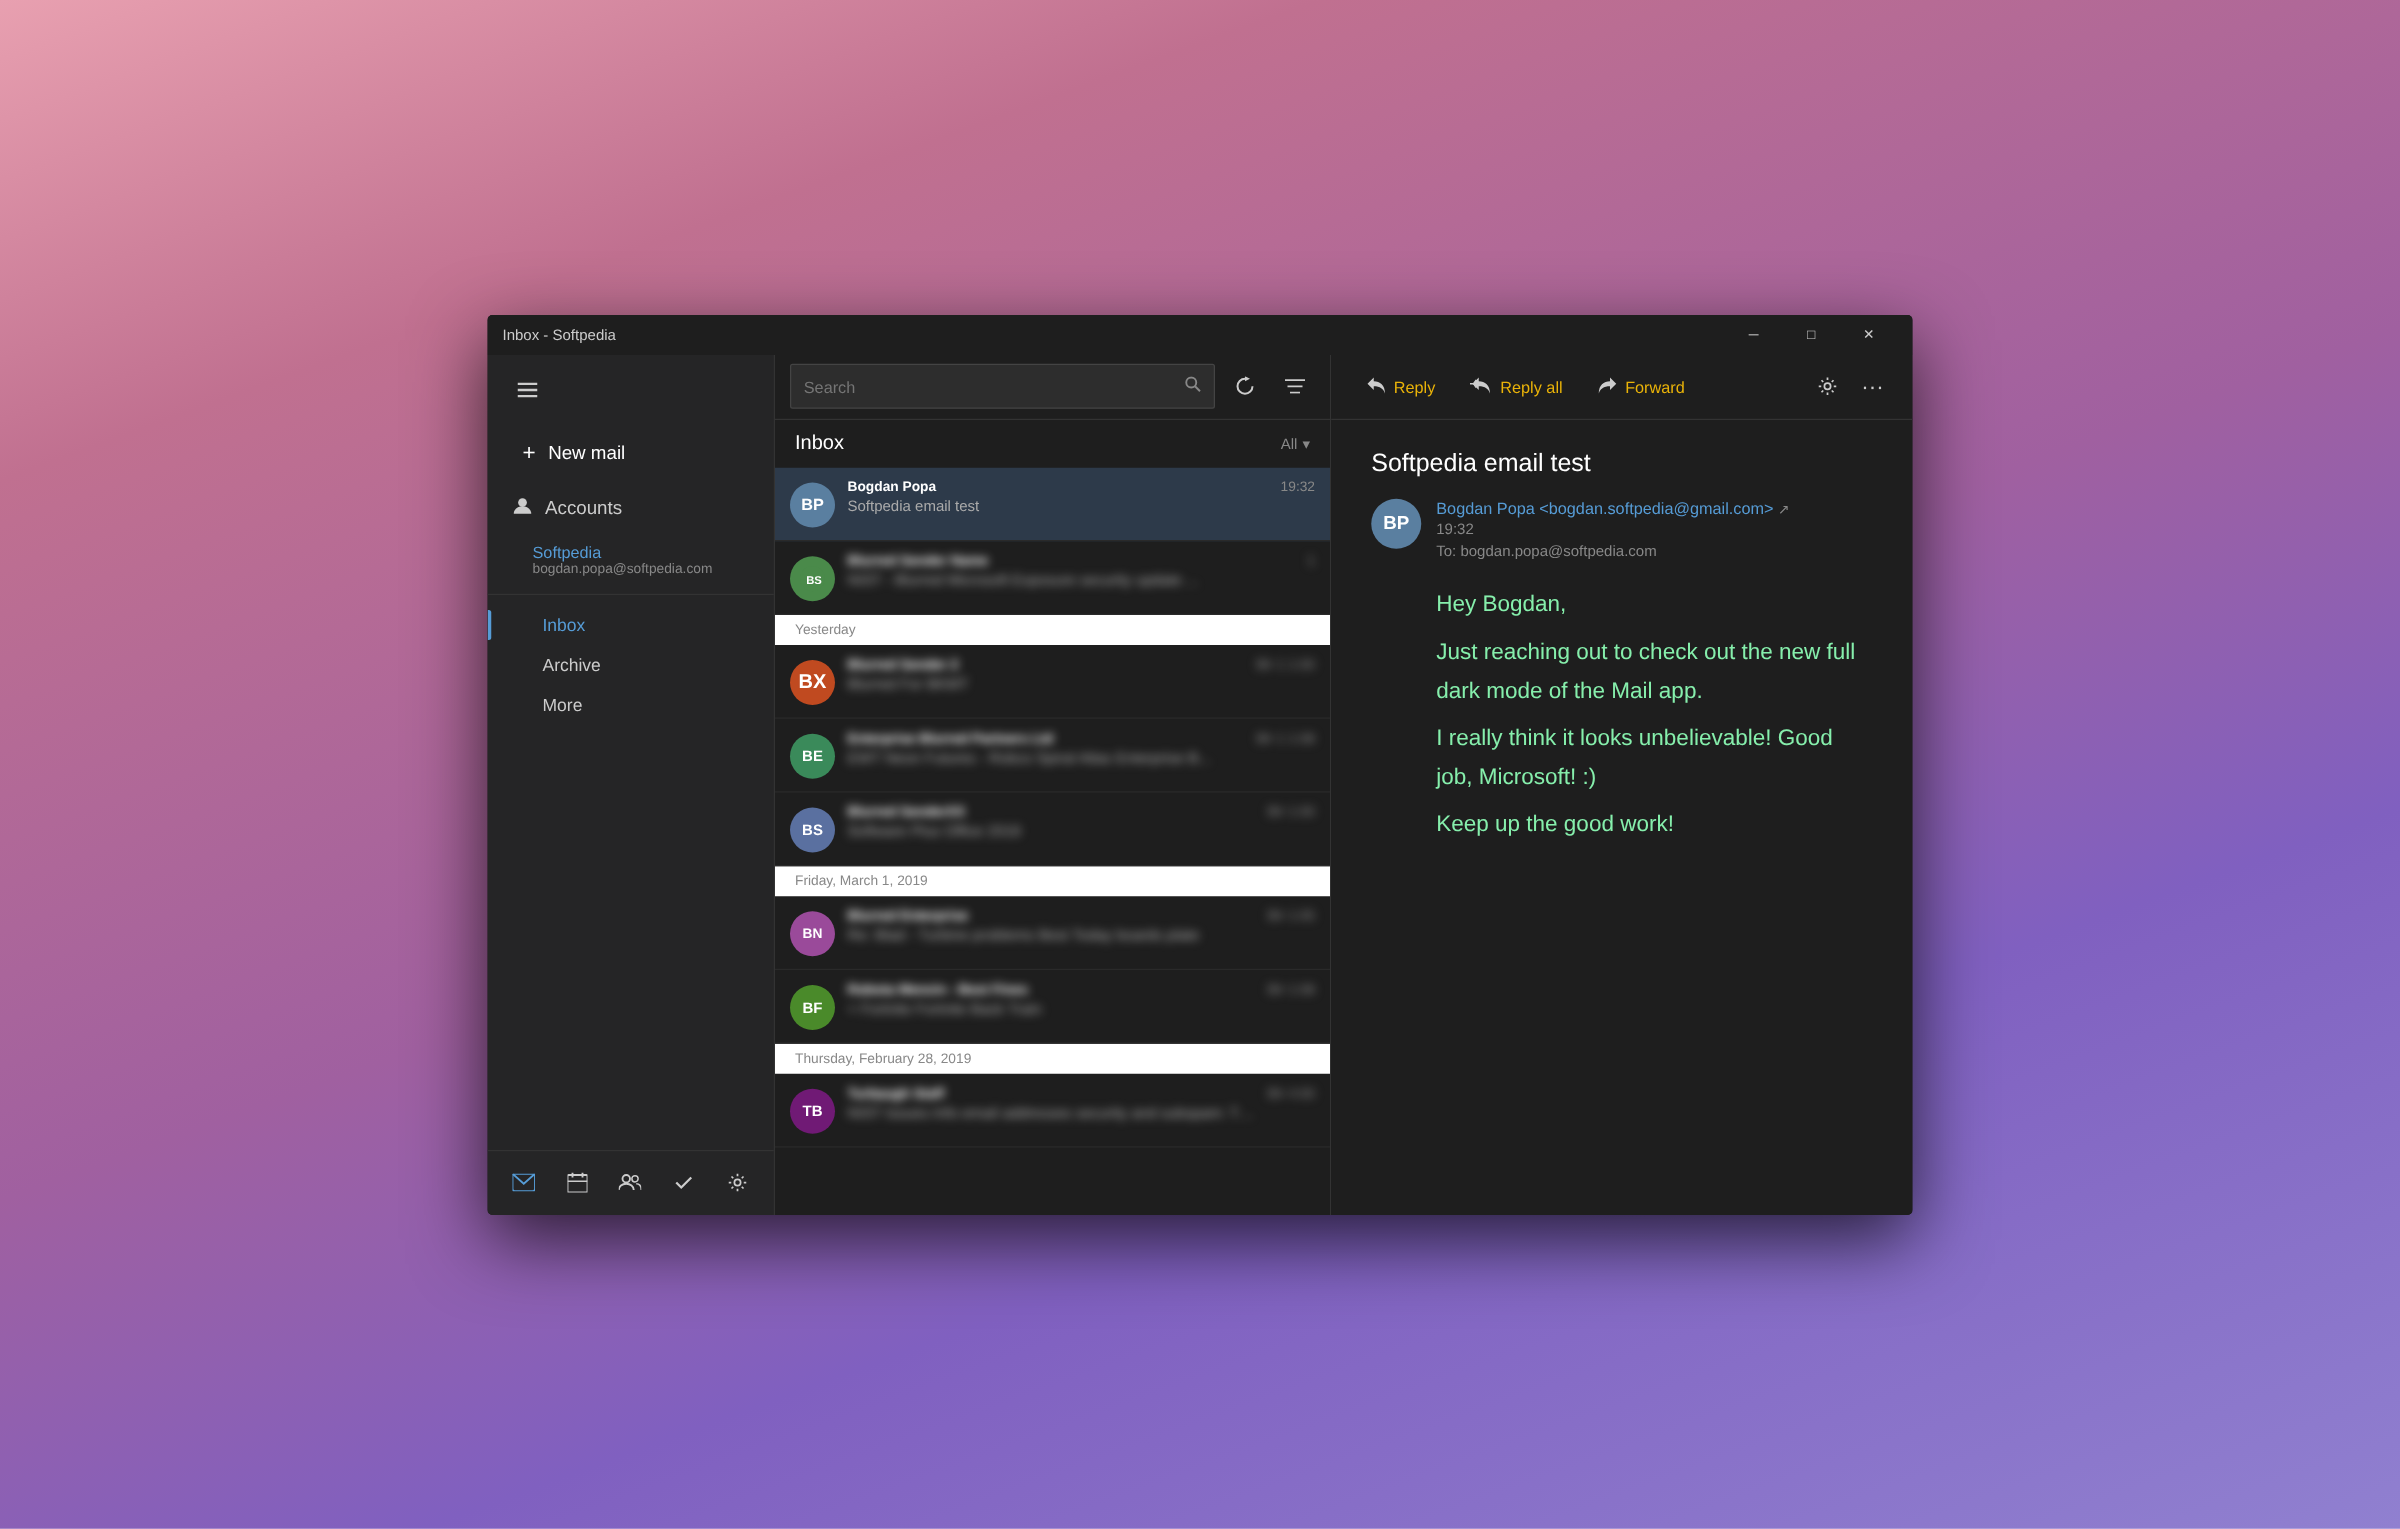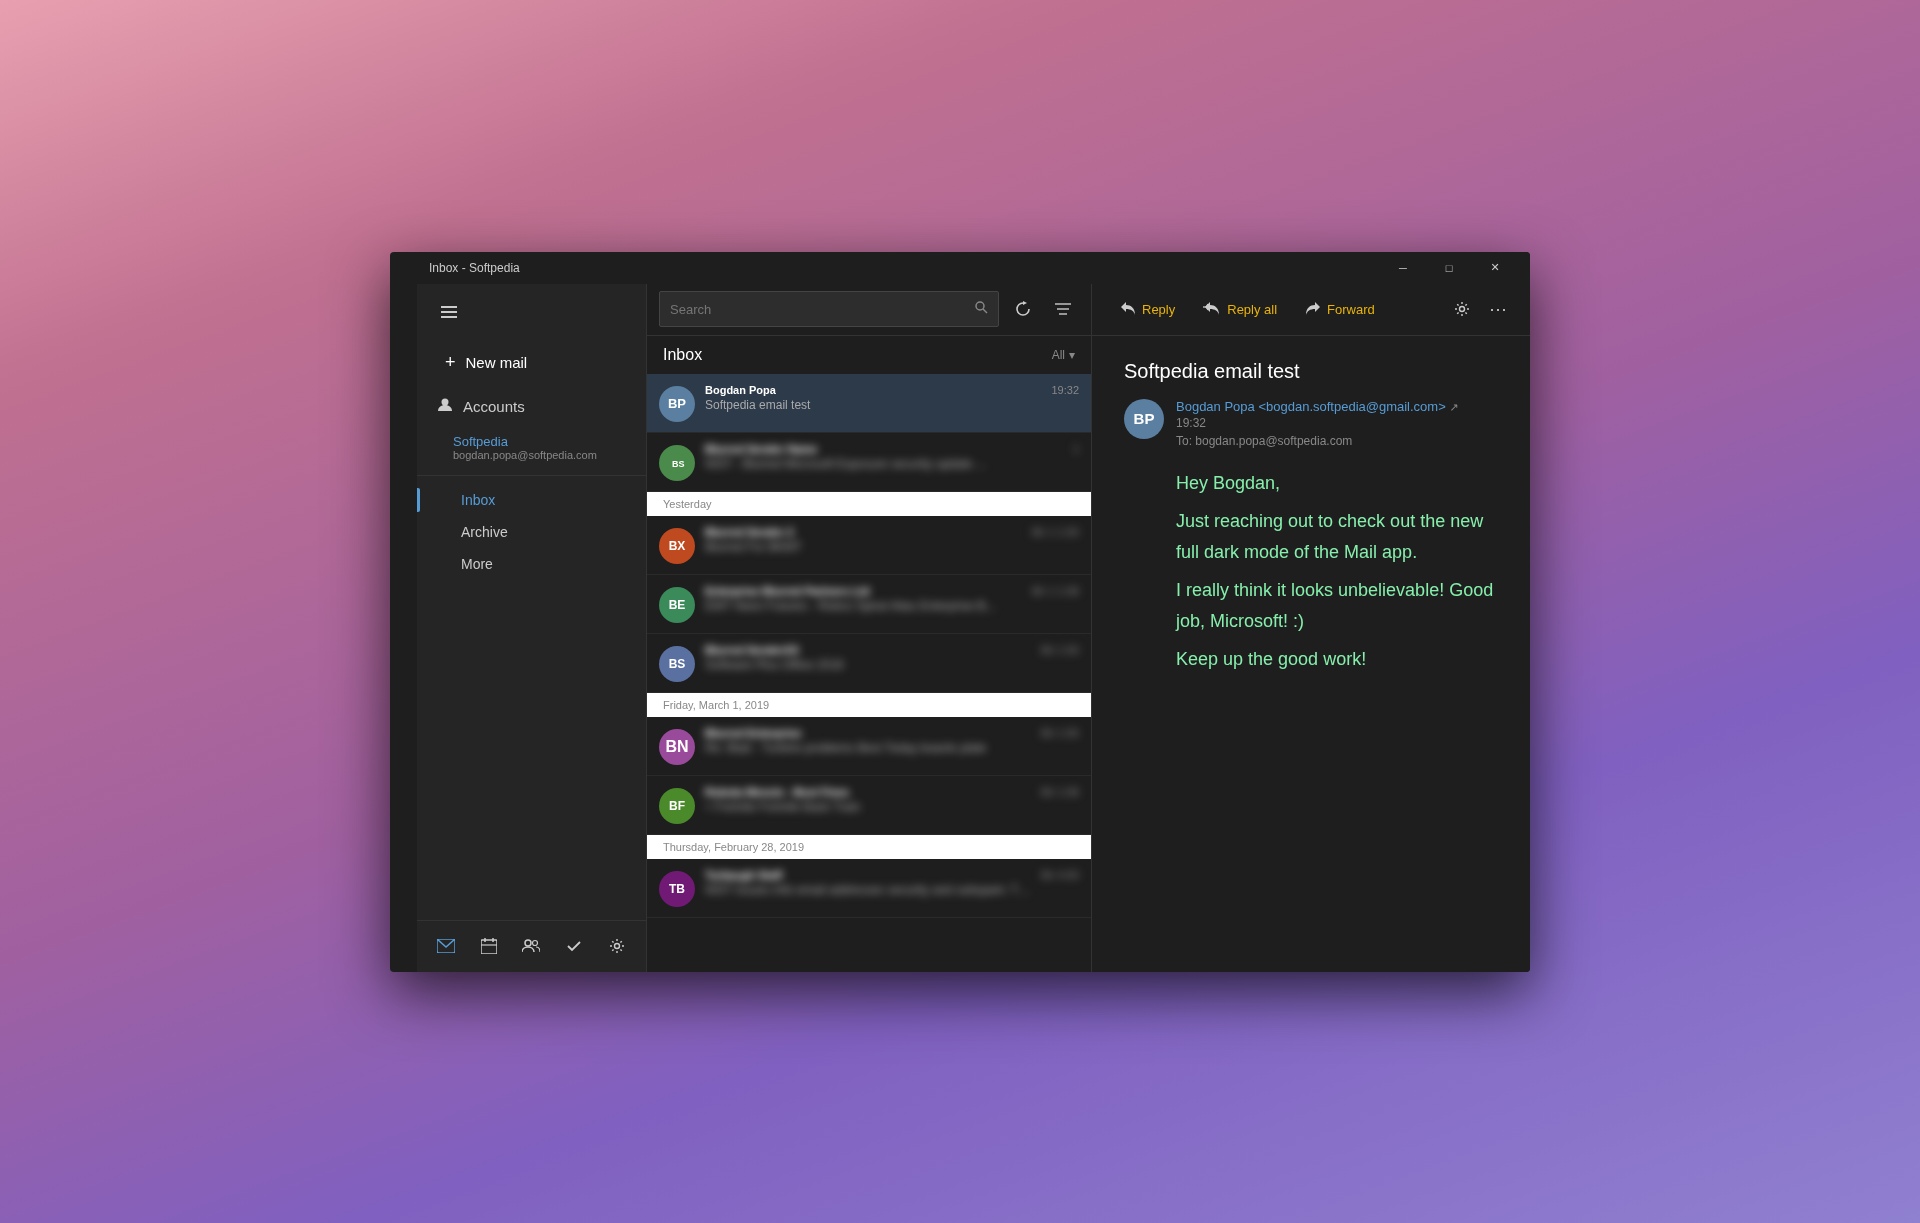--- a/index.html
+++ b/index.html
@@ -15,21 +15,20 @@
     }
     .window {
       width: 1140px;
       height: 720px;
       background: #1e1e1e;
       border-radius: 4px;
       box-shadow: 0 20px 60px rgba(0,0,0,0.7);
       display: flex;
       flex-direction: column;
       overflow: hidden;
-      padding-left: 27px;
     }
     
     .title-bar {
       height: 32px;
       background: #1e1e1e;
       display: flex;
       align-items: center;
       padding: 0 12px;
       flex-shrink: 0;
     }
@@ -560,21 +559,21 @@
           <div class="email-content blurred-text">
             <div class="email-sender">Blurred Sender Name</div>
             <div class="email-subject">NIST - Blurred Microsoft Exposure security update ...</div>
           </div>
           <div class="email-time blurred-text">1</div>
         </div>
 
         <div class="date-separator">Yesterday</div>
 
         <div class="email-item">
-          <div class="avatar" style="background:#c04a20;font-size:12px;">BX</div>
+          <div class="avatar" style="background:#c04a20;font-size:16px;">BX</div>
           <div class="email-content blurred-text">
             <div class="email-sender">Blurred Sender 2</div>
             <div class="email-subject">Blurred For BKMT</div>
           </div>
           <div class="email-time blurred-text">Blr 1 1:00</div>
         </div>
 
         <div class="email-item">
           <div class="avatar" style="background:#3a8a5a;font-size:12px;">BE</div>
           <div class="email-content blurred-text">
@@ -589,21 +588,21 @@
           <div class="email-content blurred-text">
             <div class="email-sender">Blurred SenderXX</div>
             <div class="email-subject">Software Plus Office 2019</div>
           </div>
           <div class="email-time blurred-text">Blr 1:00</div>
         </div>
 
         <div class="date-separator">Friday, March 1, 2019</div>
 
         <div class="email-item">
-          <div class="avatar" style="background:#9a4a9a;font-size:16px;">BN</div>
+          <div class="avatar" style="background:#9a4a9a;font-size:11px;">BN</div>
           <div class="email-content blurred-text">
             <div class="email-sender">Blurred Enterprise</div>
             <div class="email-subject">Re: Blad - Turbine problems Best Today boards plate</div>
           </div>
           <div class="email-time blurred-text">Blr 1:05</div>
         </div>
 
         <div class="email-item">
           <div class="avatar" style="background:#4a8a2a;font-size:12px;">BF</div>
           <div class="email-content blurred-text">

